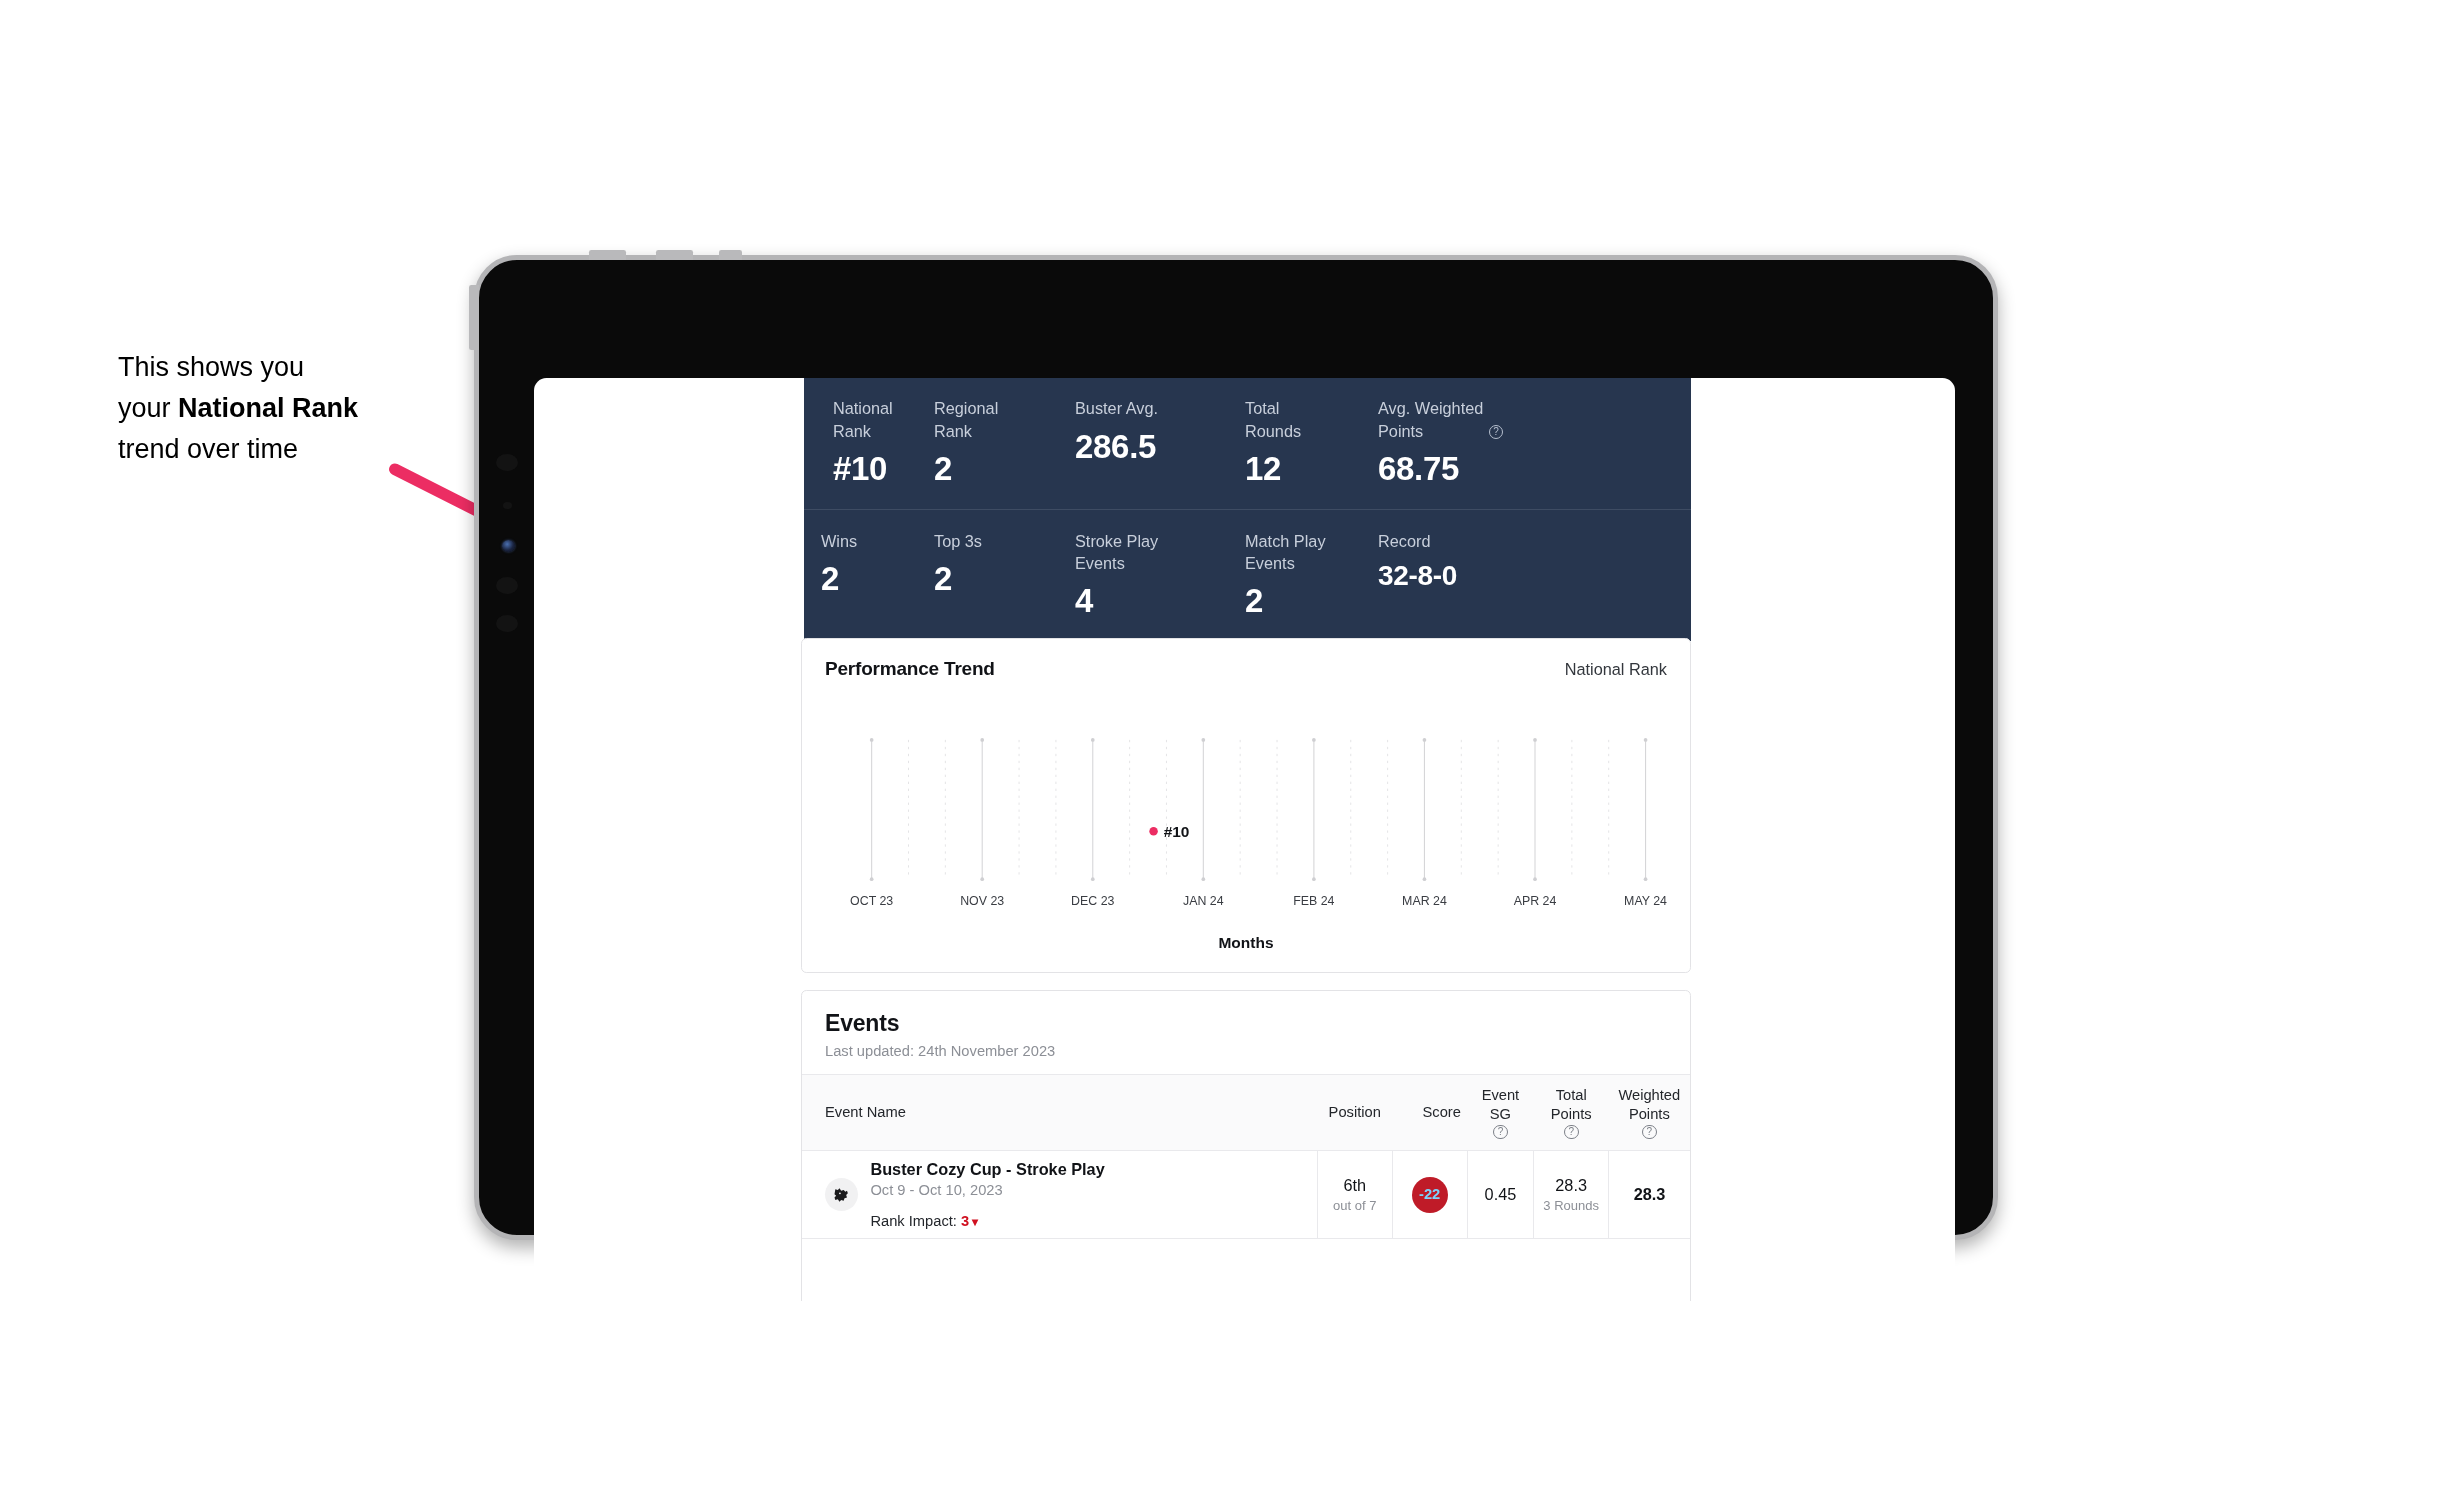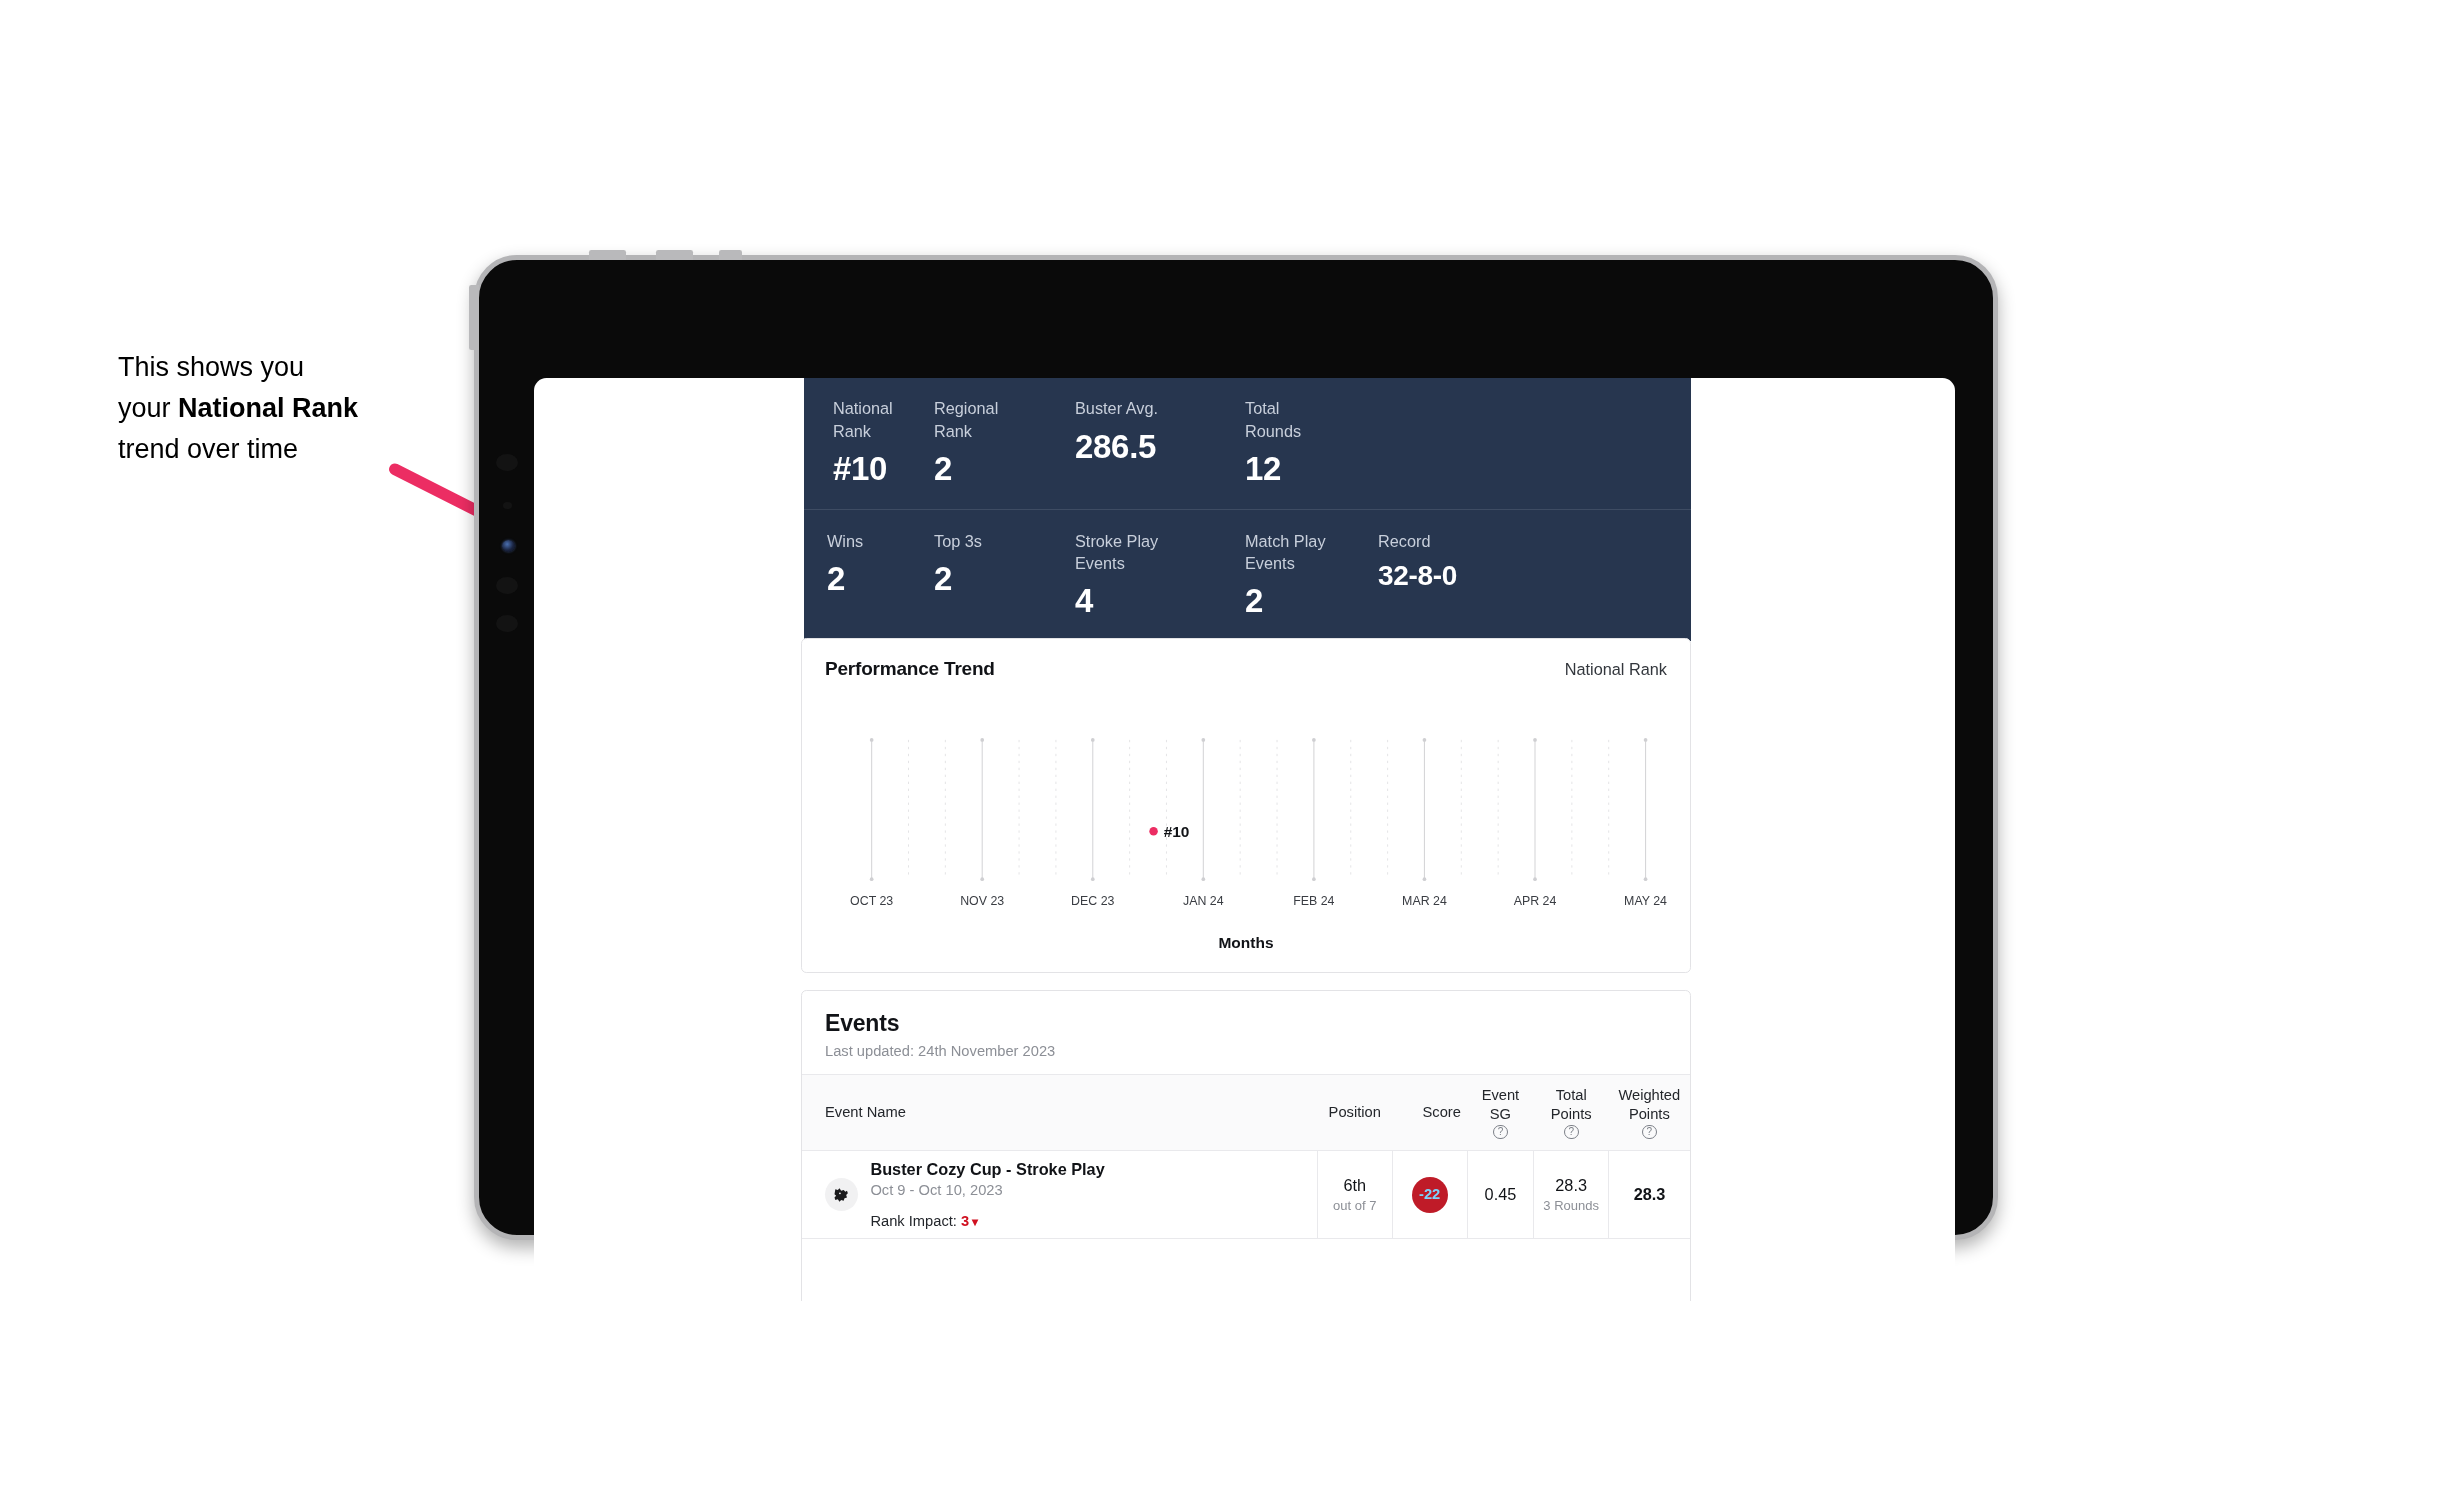--- a/index.html
+++ b/index.html
@@ -246,23 +246,28 @@
               </div>
               <div class="stat" style="width: 170px;">
                 <div class="stat-label"><span class="lbl-txt">Buster Avg.</span></div>
                 <div class="stat-value">286.5</div>
               </div>
               <div class="stat" style="width: 133px;">
                 <div class="stat-label"><span class="lbl-txt">Total
 Rounds</span></div>
                 <div class="stat-value">12</div>
               </div>
+              <div class="stat" style="width: 312px;">
+                <div class="stat-label"><span class="lbl-txt">Avg. Weighted
+Points</span><span class="help-ic"></span></div>
+                <div class="stat-value">68.75</div>
+              </div>
             </div>
           <div class="stats-row bottom" id="stats-row-2">
-              <div class="stat" style="width: 130px; padding-left: 23px;">
+              <div class="stat" style="width: 130px; padding-left: 17px;">
                 <div class="stat-label"><span class="lbl-txt">Wins</span></div>
                 <div class="stat-value">2</div>
               </div>
               <div class="stat" style="width: 141px;">
                 <div class="stat-label"><span class="lbl-txt">Top 3s</span></div>
                 <div class="stat-value">2</div>
               </div>
               <div class="stat" style="width: 170px;">
                 <div class="stat-label"><span class="lbl-txt">Stroke Play
 Events</span></div>

